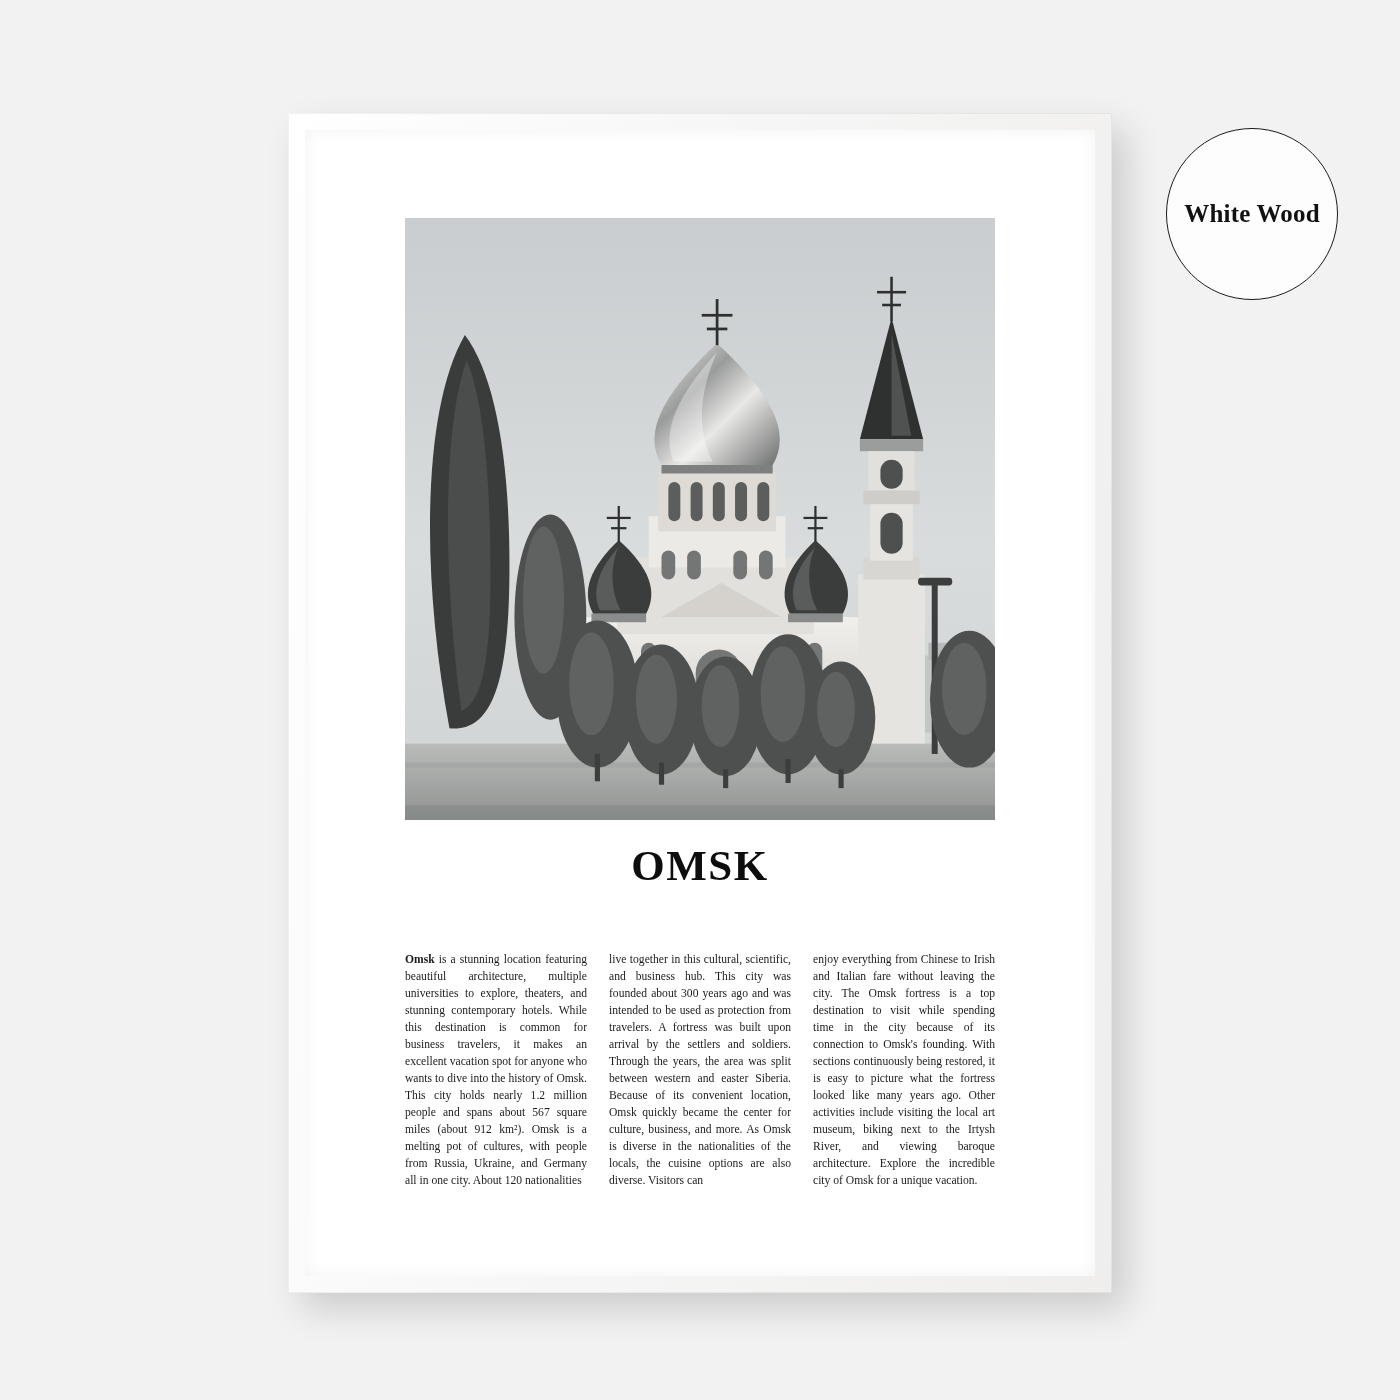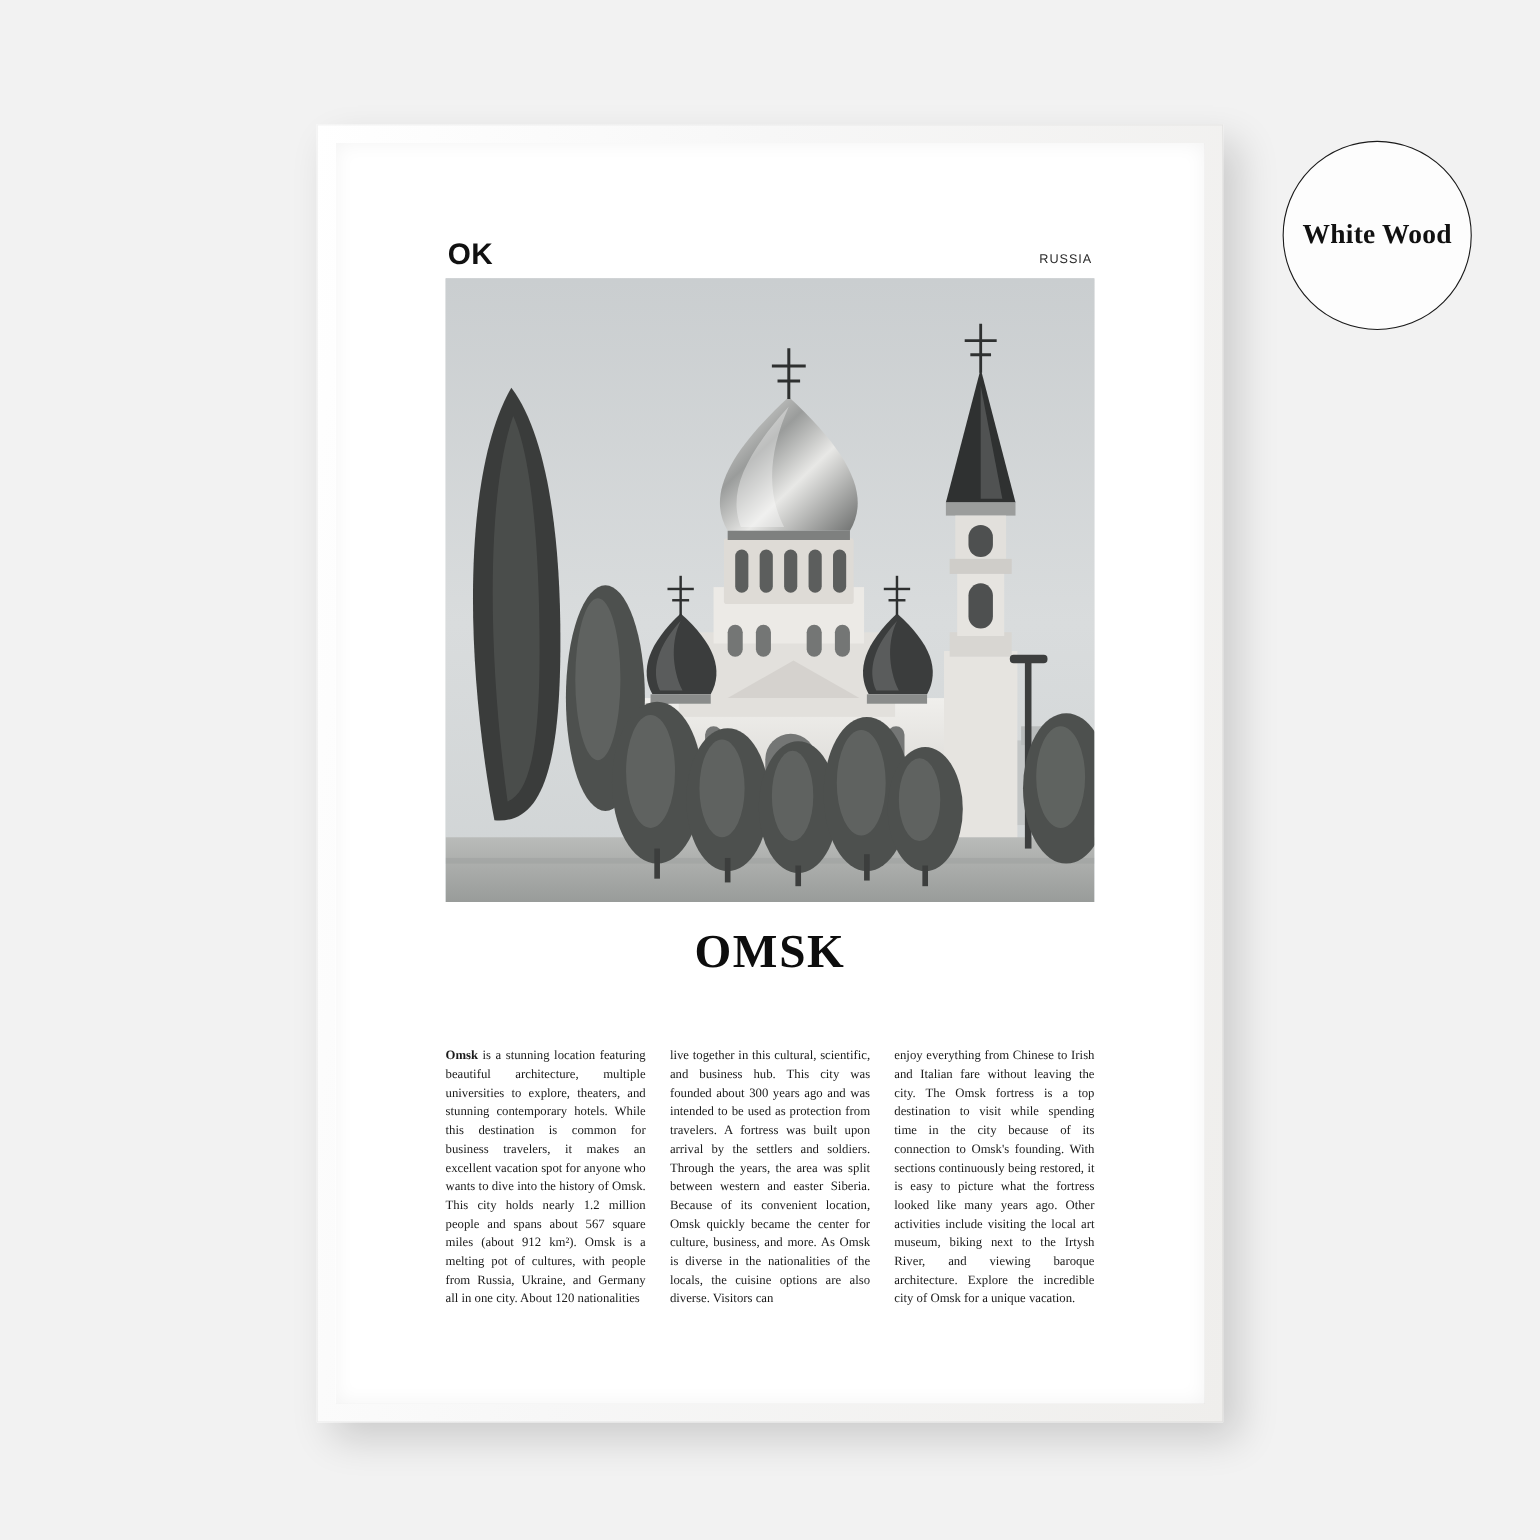--- a/index.html
+++ b/index.html
@@ -153,24 +153,20 @@
 <div class="badge">
   <span class="badge-label">White Wood</span>
 </div>
 
 <div class="frame-shadow"></div>
 <div class="frame">
   <div class="frame-inner-edge"></div>
   <div class="mat">
     <div class="poster">
 
-      <div class="poster-head">
-        <div class="poster-code">OK</div>
-        <div class="poster-country">RUSSIA</div>
-      </div>
 
       <div class="photo">
         <svg viewBox="0 0 690 710" preserveAspectRatio="xMidYMid slice">
           <defs>
             <linearGradient id="sky" x1="0" y1="0" x2="0" y2="1">
               <stop offset="0%" stop-color="#c9cdcf"></stop>
               <stop offset="55%" stop-color="#d9dcdd"></stop>
               <stop offset="100%" stop-color="#cfd3d4"></stop>
             </linearGradient>
             <linearGradient id="dome" x1="0" y1="0" x2="1" y2="1">

